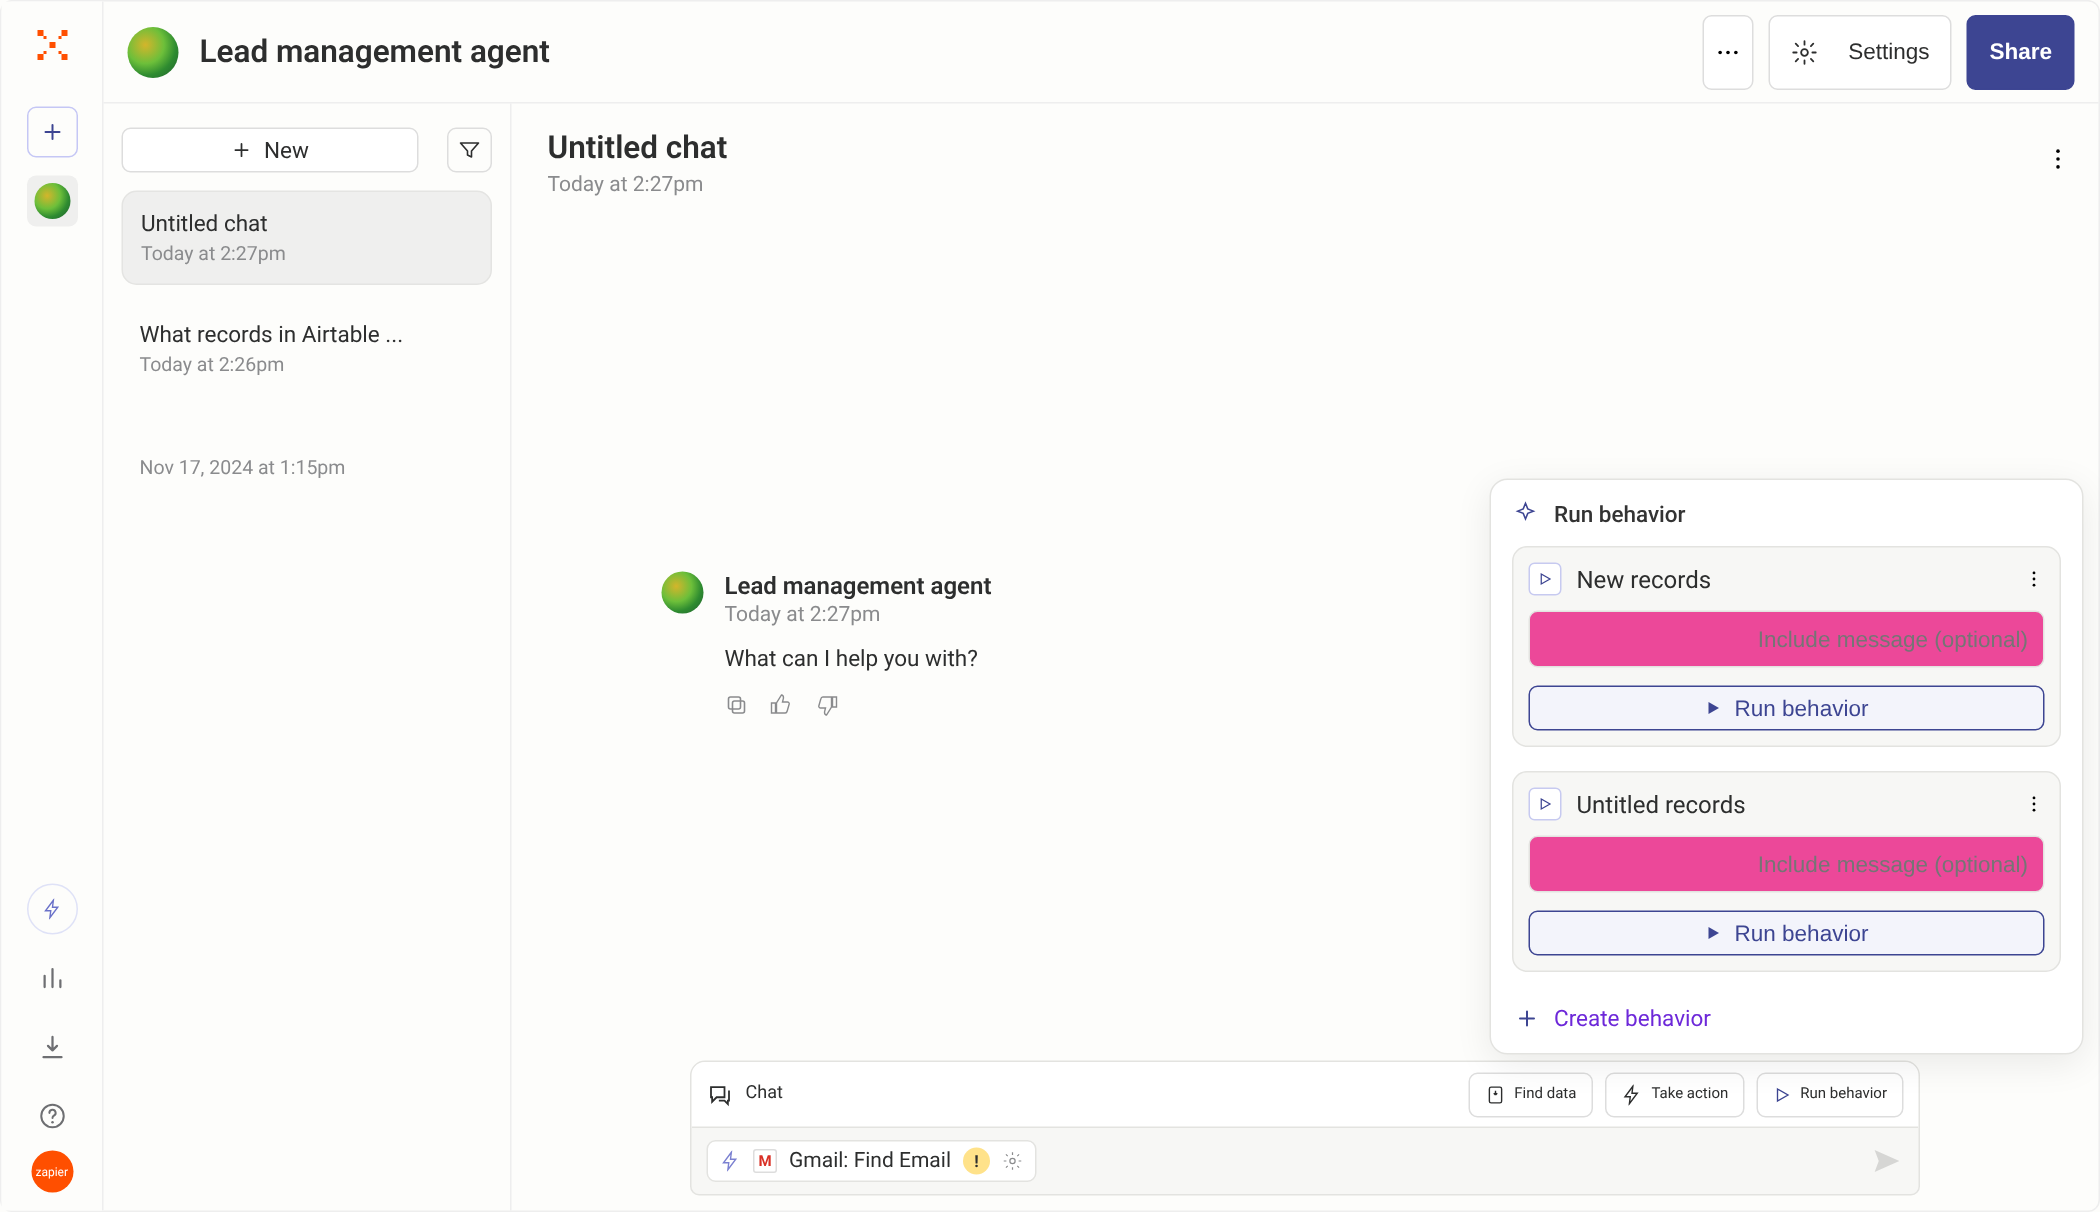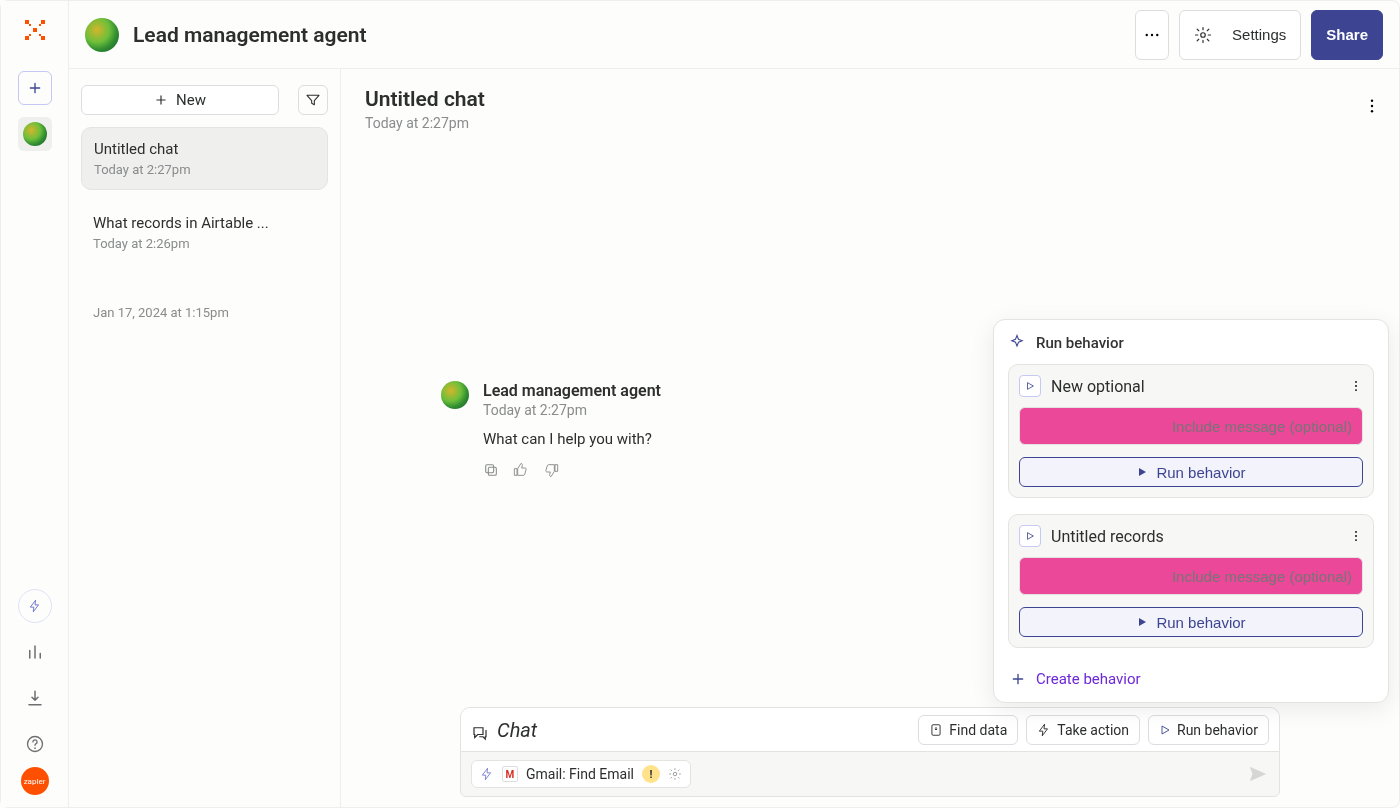--- a/index.html
+++ b/index.html
@@ -43,23 +43,23 @@
   .msg { position:absolute; top:250px; left:100px; display:flex; gap:14px; max-width:620px;}
   .msg-body .from { font-weight:600;}
   .msg-body .mt { color:#8a8b8d; font-size:14px; margin-top:2px;}
   .msg-body .txt { margin-top:12px; font-size:15px;}
   .msg-actions { margin-top:14px; display:flex; gap:14px; color:#8a8b8d;}
   .msg-actions span{cursor:pointer;}
   
   .composer-wrap { display:flex; justify-content:center; padding:0 16px 10px;}
   .composer { width:820px; max-width:100%; border:1px solid #e3e3e0; border-radius:10px 10px 6px 6px; background:#f7f7f5; overflow:hidden;}
   .composer-top { height:44px; background:#fff; border-bottom:1px solid #e3e3e0; display:flex; align-items:center; padding:0 10px; gap:10px;}
-  .composer-top .chat-lbl { display:flex; align-items:flex-end; gap:8px; font-size:20px;font-style:italic;}
+  .composer-top .chat-lbl { display:flex; align-items:flex-start; gap:8px; font-size:12px;}
   .composer-top .right-grp { margin-left:auto; display:flex; gap:8px;}
-  .chip { height:30px; border:1px solid #ddd; border-radius:6px; background:#fff; padding:0 10px; display:inline-flex; align-items:center; gap:6px; font-size:14px; cursor:pointer;}
+  .chip { height:30px; border:1px solid #ddd; border-radius:6px; background:#fff; padding:0 10px; display:inline-flex; align-items:center; gap:6px; font-size:10px; cursor:pointer;}
   .composer-bottom { display:flex; align-items:center; padding:8px 10px; gap:10px;}
   .tool-chip { display:inline-flex; align-items:center; gap:8px; background:#fff; border:1px solid #e3e3e0; border-radius:6px; padding:4px 8px; font-size:14px;}
   .gm { width:16px;height:16px; border:1px solid #ddd; display:flex;align-items:center;justify-content:center;border-radius:2px; font-size:10px;font-weight:700;}
   .warn { width:18px;height:18px;border-radius:50%; background:#ffe28a; display:flex;align-items:center;justify-content:center; font-size:11px; font-weight:700;}
   .send { margin-left:auto; color:#c9c9c9; cursor:pointer;}
   
   .behavior-pop { position:absolute; right:10px; bottom:104px; width:396px; background:#fff; border:1px solid #e3e3e0; border-radius:12px; box-shadow:0 6px 24px rgba(0,0,0,.08); padding:14px 14px 10px;}
   .behavior-pop h4 { display:flex; align-items:center; gap:10px; font-size:15px; font-weight:500; color:#333; margin-bottom:12px;}
   .beh-card { border:1px solid #e3e3e0; border-radius:10px; background:#f7f7f5; padding:10px; margin-bottom:16px;}
   .beh-card-head { display:flex; align-items:center; gap:10px; margin-bottom:10px;}
@@ -168,21 +168,21 @@
         <div class="chat-item selected">
           <div class="ti">Untitled chat</div>
           <div class="ts">Today at 2:27pm</div>
         </div>
         <div class="chat-item">
           <div class="ti">What records in Airtable ...</div>
           <div class="ts">Today at 2:26pm</div>
         </div>
         <div class="chat-item">
           <div class="ti" style="filter:blur(3px);opacity:.3;height:14px;"></div>
-          <div class="ts">Jan 17, 2024 at 1:15pm</div>
+          <div class="ts">Nov 17, 2024 at 1:15pm</div>
         </div>
       </div>
 
       <div class="chat-panel">
         <div class="chat-head">
           <div class="ct">Untitled chat</div>
           <div class="cs">Today at 2:27pm</div>
         </div>
         <div class="chat-head-more">
           <svg width="18" height="18" viewBox="0 0 24 24">
@@ -229,21 +229,21 @@
             <span>Run behavior</span>
           </h4>
 
           <div class="beh-card">
             <div class="beh-card-head">
               <div class="beh-play">
                   <svg width="10" height="10" viewBox="0 0 24 24">
                     <path d="M6 4l14 8-14 8z" fill="none" stroke="#3d4592" stroke-width="2"></path>
                   </svg>
                 </div>
-              <span>New optional</span>
+              <span>New records</span>
               <span class="more">
                   <svg width="14" height="14" viewBox="0 0 24 24">
                     <circle cx="12" cy="5" r="1.6"></circle>
                     <circle cx="12" cy="12" r="1.6"></circle>
                     <circle cx="12" cy="19" r="1.6"></circle>
                   </svg>
                 </span>
             </div>
             <input class="beh-input" placeholder="Include message (optional)" style="">
             <button class="beh-run">

